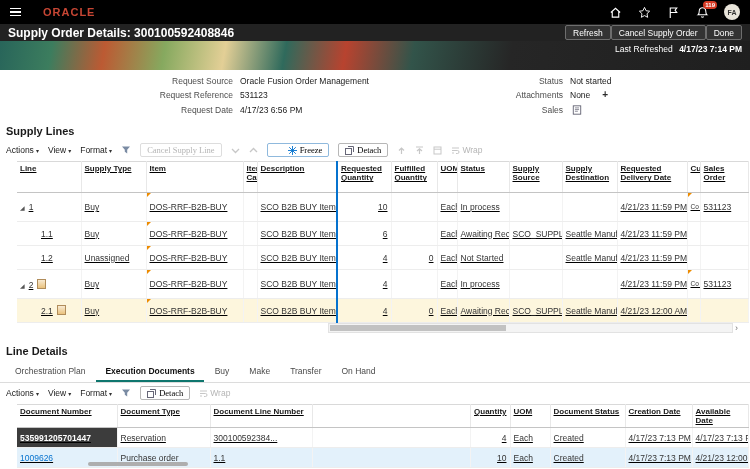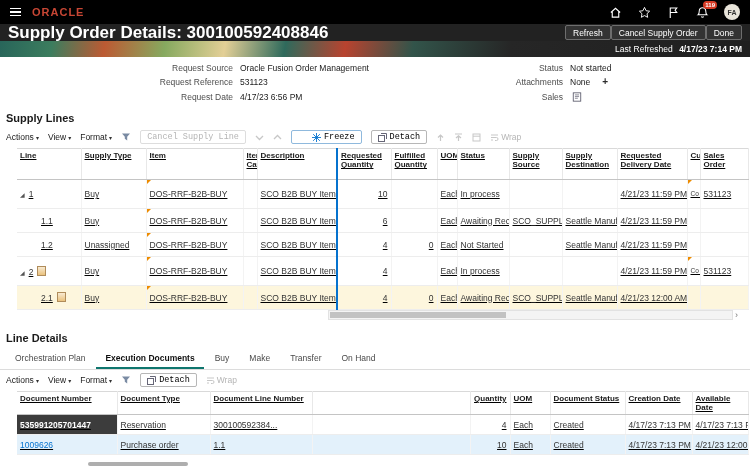--- a/index.html
+++ b/index.html
@@ -1,58 +1,58 @@
 <!DOCTYPE html>
 <html><head>
 <meta charset="utf-8">
 <style>
   html,body{margin:0;padding:0;background:#fff;}
   body{width:750px;height:469px;overflow:hidden;font-family:"Liberation Sans",sans-serif;}
   .screen{position:relative;width:750px;height:469px;background:#fff;overflow:hidden;}
 
   
   .topbar{height:24px;background:#000;display:flex;align-items:center;justify-content:space-between;padding:0 10px 0 8px;}
-  .tb-left{display:flex;align-items:center;gap:9px;}
+  .tb-left{display:flex;align-items:center;gap:20px;}
   .hamburger{background:none;border:none;display:flex;flex-direction:column;gap:2px;padding:2px;cursor:pointer;}
   .hamburger .hbar{width:11px;height:1.5px;background:#fff;display:block;}
   .brand{color:#c74634;font-weight:bold;font-size:11px;letter-spacing:1px;}
   .tb-right{display:flex;align-items:center;gap:15px;}
   .tb-icon{background:none;border:none;position:relative;width:14px;height:14px;display:flex;align-items:center;justify-content:center;padding:0;cursor:pointer;}
   .badge{position:absolute;top:-4px;right:-8px;background:#d63b25;color:#fff;font-size:6px;line-height:1;padding:1px 2px;border-radius:4px;font-weight:bold;}
   .avatar{width:16px;height:16px;border-radius:50%;background:#e8e4da;color:#333;border:none;font-size:7px;font-weight:bold;display:flex;align-items:center;justify-content:center;cursor:pointer;}
 
   
   .titlebar{height:17px;background:#222;display:flex;align-items:center;justify-content:space-between;padding:0 8px;}
-  .titlebar h1{color:#fff;font-size:17px;font-weight:bold;margin:0;white-space:nowrap;}
+  .titlebar h1{color:#fff;font-size:12px;font-weight:bold;margin:0;white-space:nowrap;}
   .title-buttons{display:flex;}
   .title-buttons button{background:#333;border:1px solid #6e6e6e;color:#fff;font-size:8.5px;padding:1.5px 7px;border-radius:2px;font-family:inherit;cursor:pointer;white-space:nowrap;}
 
   
-  .banner{height:16px;position:relative;
+  .banner{height:29px;position:relative;
     background:linear-gradient(100deg,#28655a 0%,#3c7d5e 7%,#bc5a33 14%,#86a95f 22%,#e3cf96 30%,#2f6a5c 38%,#b8432f 46%,#32544a 55%,#262626 68%,#1f1f1f 100%);}
   .last-refreshed{position:absolute;right:8px;top:3px;color:#fff;font-size:8.5px;white-space:nowrap;}
   .last-refreshed b{margin-left:4px;}
 
   
   .summary{display:flex;padding:5px 0 4px;}
   .fcol{display:flex;flex-direction:column;gap:3.5px;}
   .fcol.c1{width:470px;}
   .frow{display:flex;align-items:center;min-height:11px;}
   .frow label{width:233px;text-align:right;padding-right:7px;color:#4d4d4d;font-size:8.5px;flex:none;}
   .fcol.c2 .frow label{width:93px;}
   .frow .val{font-size:8.5px;color:#1a1a1a;white-space:nowrap;}
   .plus-btn{background:none;border:none;color:#2b2b2b;font-weight:bold;font-size:10px;margin-left:12px;padding:0;line-height:1;cursor:pointer;}
   .notes-btn{background:none;border:none;padding:0;margin-left:2px;cursor:pointer;display:flex;}
 
   
   .section-title{font-size:11px;font-weight:bold;color:#1a1a1a;padding:6px 0 3px 6px;}
   .toolbar{display:flex;align-items:center;gap:9px;padding:3px 6px 4px;font-size:8.5px;color:#1a1a1a;}
   .menu-item{display:flex;align-items:center;gap:2px;cursor:pointer;white-space:nowrap;}
   .menu-item .arrow{font-size:6px;color:#333;}
-  .tb-btn{display:flex;align-items:center;gap:3px;border:1px solid #b7b7b7;background:#fff;padding:1px 6px;font-size:8.5px;border-radius:2px;font-family:Liberation Mono, monospace;cursor:pointer;white-space:nowrap;}
+  .tb-btn{display:flex;align-items:center;gap:3px;border:1px solid #b7b7b7;background:#fff;padding:1px 6px;font-size:8.5px;border-radius:2px;font-family:Liberation Serif, serif;cursor:pointer;white-space:nowrap;}
   .tb-btn.freeze{border-color:#8fb9dd;padding-left:20px;}
   .tb-btn.ghost{border-color:#ddd;color:#b5b5b5;}
   .dis{color:#b5b5b5;}
   .icon-btn{background:none;border:none;padding:0;display:flex;align-items:center;cursor:pointer;}
 
   
   table.grid{border-collapse:collapse;table-layout:fixed;width:731px;margin-left:17px;font-size:8.5px;text-decoration:underline;}
   .grid th{font-weight:bold;text-align:left;vertical-align:top;padding:2px 3px;
     border-top:1px solid #d9d9d9;border-bottom:1px solid #c4c4c4;border-right:1px solid #e8e8e8;
     color:#1a1a1a;line-height:1.15;height:26px;overflow:hidden;font-size:8px;cursor:pointer;}

